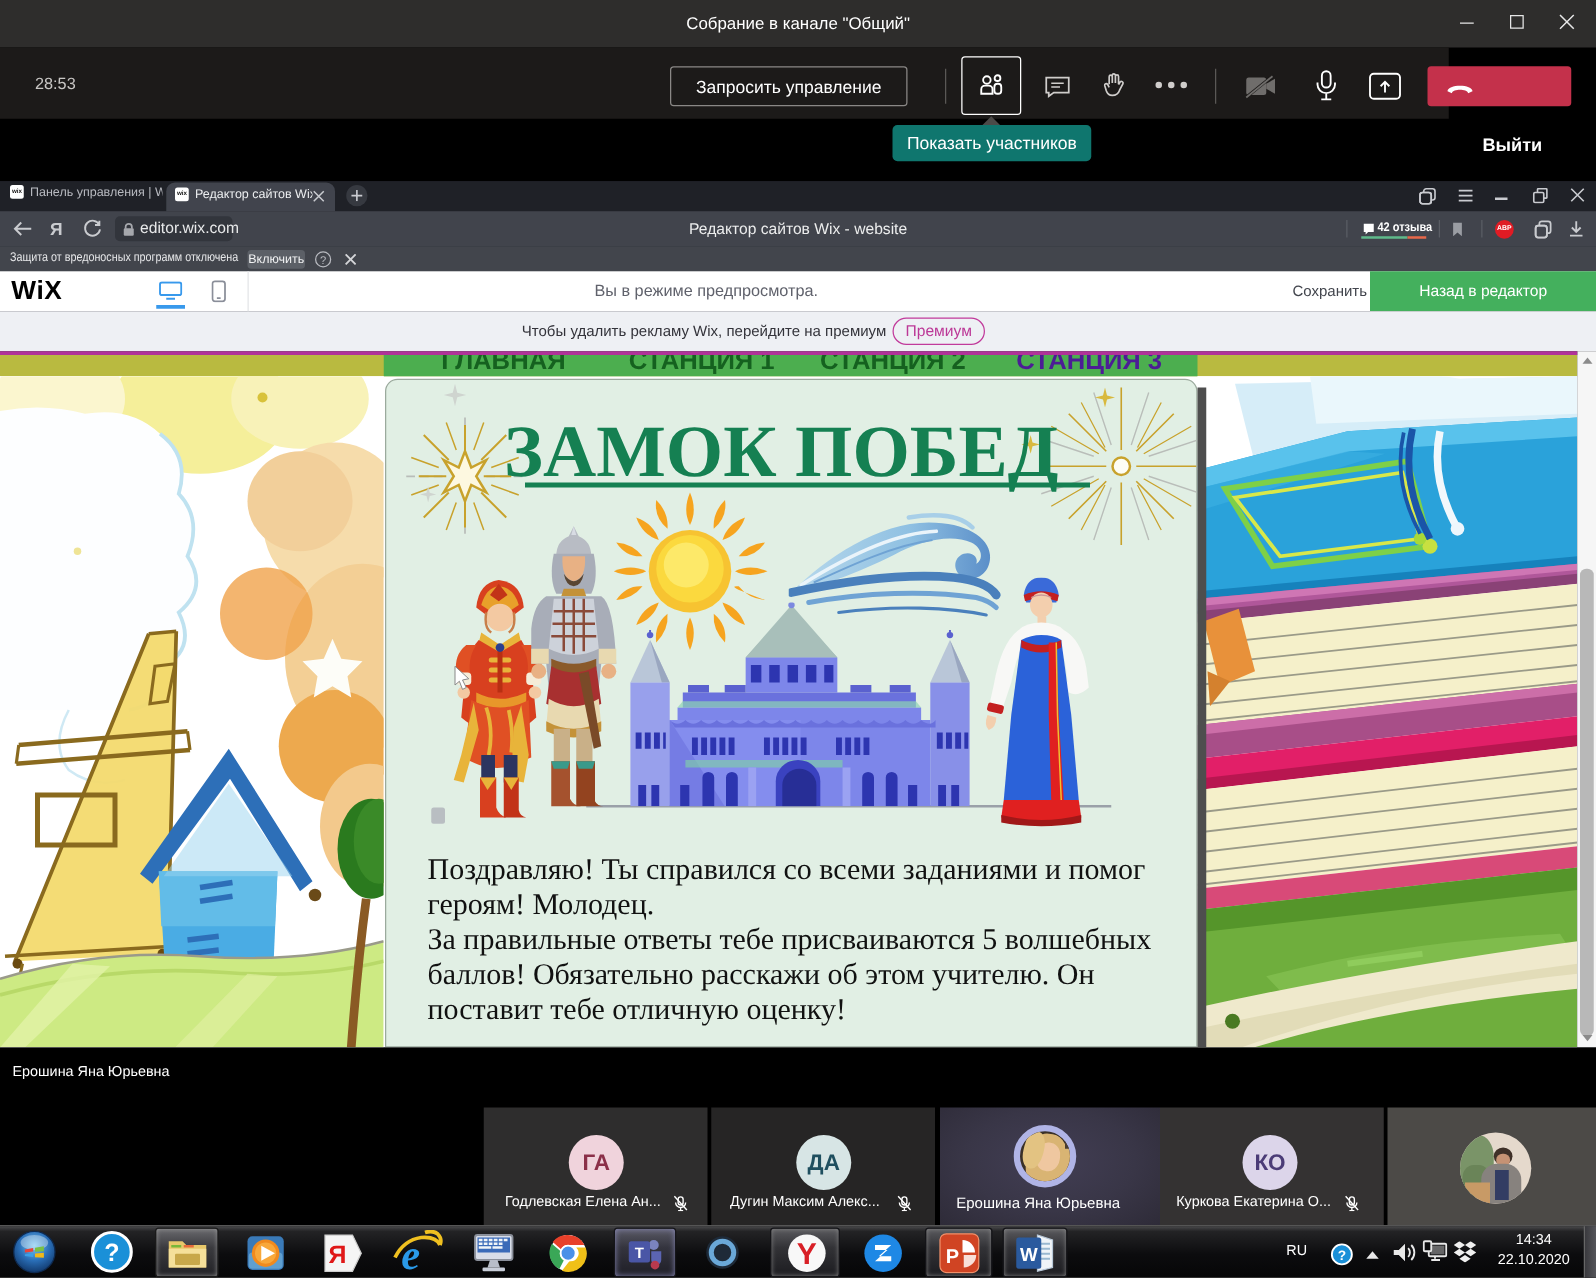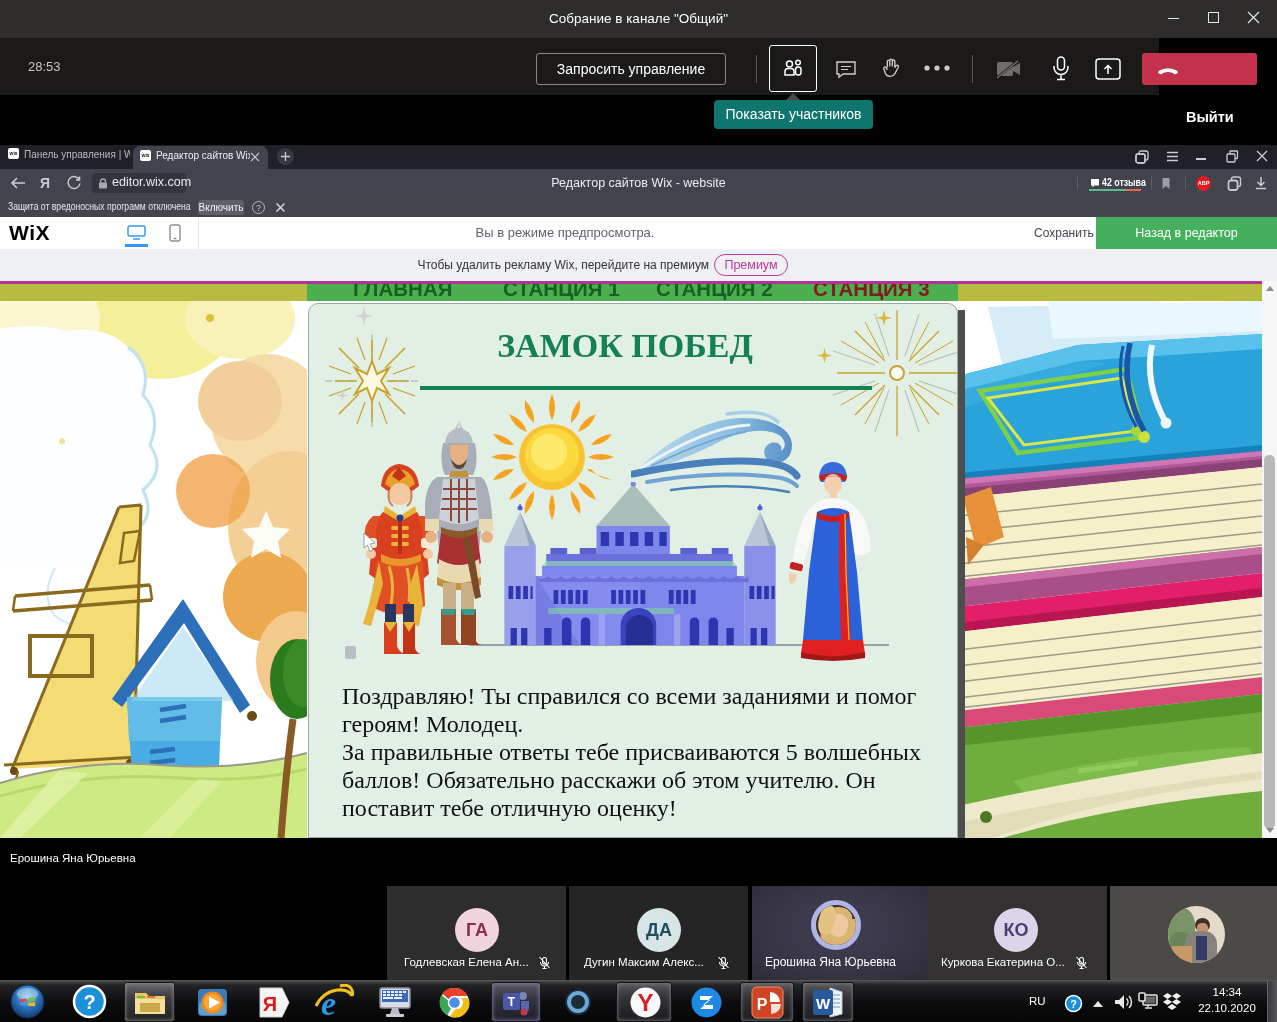--- a/index.html
+++ b/index.html
@@ -190,21 +190,21 @@
   <div class="abs" style="left:0;top:136px;width:1262px;height:3px;background:#b03399;"></div>
 
   <div class="abs" style="left:0;top:139px;width:1262px;height:554px;background:#fff;overflow:hidden;padding-left:44px;" id="site">
 
     <div class="abs" style="left:0;top:0;width:1262px;height:17px;background:#b9ba40;"></div>
 
     <div class="abs" style="left:307px;top:0;width:651px;height:17px;background:#4cae4f;overflow:hidden;">
       <div class="abs" style="left:46px;top:-7px;color:#15611f;font-size:20.5px;font-weight:bold;white-space:nowrap;">ГЛАВНАЯ</div>
       <div class="abs" style="left:196px;top:-7px;color:#15611f;font-size:20.5px;font-weight:bold;white-space:nowrap;">СТАНЦИЯ 1</div>
       <div class="abs" style="left:349px;top:-7px;color:#15611f;font-size:20.5px;font-weight:bold;white-space:nowrap;">СТАНЦИЯ 2</div>
-      <div class="abs" style="left:506px;top:-7px;color:#7f1d1d;font-size:20.5px;font-weight:bold;white-space:nowrap;">СТАНЦИЯ 3</div>
+      <div class="abs" style="left:506px;top:-7px;color:#4c1d95;font-size:20.5px;font-weight:bold;white-space:nowrap;">СТАНЦИЯ 3</div>
     </div>
 
     <div class="abs" style="left:0;top:17px;width:307px;height:537px;background:#ffffff;overflow:hidden;" id="leftart">
       <svg width="307" height="537" viewBox="0 0 307 537">
         <ellipse cx="160" cy="26" rx="72" ry="52" fill="#f5ef9a"></ellipse>
         <ellipse cx="48" cy="18" rx="52" ry="42" fill="#fbf6cf"></ellipse>
         <ellipse cx="240" cy="18" rx="55" ry="40" fill="#f8f2b8"></ellipse>
         <ellipse cx="268" cy="115" rx="58" ry="62" fill="#f6dcab"></ellipse>
         <ellipse cx="290" cy="225" rx="62" ry="75" fill="#f3cf95"></ellipse>
         <ellipse cx="240" cy="100" rx="42" ry="40" fill="#f2cf9a"></ellipse>
@@ -344,21 +344,21 @@
       <svg class="abs" style="left:567px;top:6px;" width="16" height="16" viewBox="0 0 18 18">
           <path d="M9 0 L10.8 7.2 L18 9 L10.8 10.8 L9 18 L7.2 10.8 L0 9 L7.2 7.2 Z" fill="#d8b93e"></path>
         </svg>
       <svg class="abs" style="left:508px;top:44px;" width="15" height="15" viewBox="0 0 18 18">
           <path d="M9 0 L10.8 7.2 L18 9 L10.8 10.8 L9 18 L7.2 10.8 L0 9 L7.2 7.2 Z" fill="#d8b93e"></path>
         </svg>
       <svg class="abs" style="left:27px;top:85px;" width="13" height="13" viewBox="0 0 18 18">
           <path d="M9 0 L10.8 7.2 L18 9 L10.8 10.8 L9 18 L7.2 10.8 L0 9 L7.2 7.2 Z" fill="#cfd4cf"></path>
         </svg>
 
-      <div class="abs" style="left:-9px;top:23px;width:650px;text-align:center;font-family:'Liberation Serif',serif;font-weight:bold;font-size:34px;color:#158052;white-space:nowrap;">ЗАМОК ПОБЕД</div>
+      <div class="abs" style="left:-9px;top:23px;width:650px;text-align:center;font-family:'Liberation Serif',serif;font-weight:bold;font-size:59px;color:#158052;white-space:nowrap;">ЗАМОК ПОБЕД</div>
       <div class="abs" style="left:111px;top:82px;width:452px;height:4px;background:#158052;"></div>
 
       <svg class="abs" style="left:176px;top:88px;" width="135" height="130" viewBox="0 0 135 130">
         <g fill="#f6a41f">
           <path d="M67 2 q6 14 0 26 q-6 -12 0 -26Z"></path>
             <path d="M67 128 q6 -14 0 -26 q-6 12 0 26Z"></path>
           <path d="M6 65 q14 -6 26 0 q-12 6 -26 0Z"></path>
             <path d="M129 65 q-14 -6 -26 0 q12 6 26 0Z"></path>
           <path d="M24 22 q14 5 18 18 q-13 -4 -18 -18Z"></path>
             <path d="M111 22 q-14 5 -18 18 q13 -4 18 -18Z"></path>

